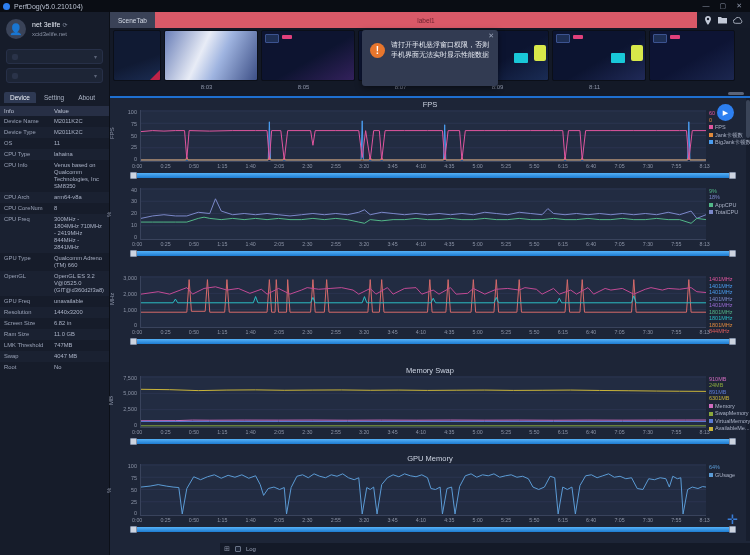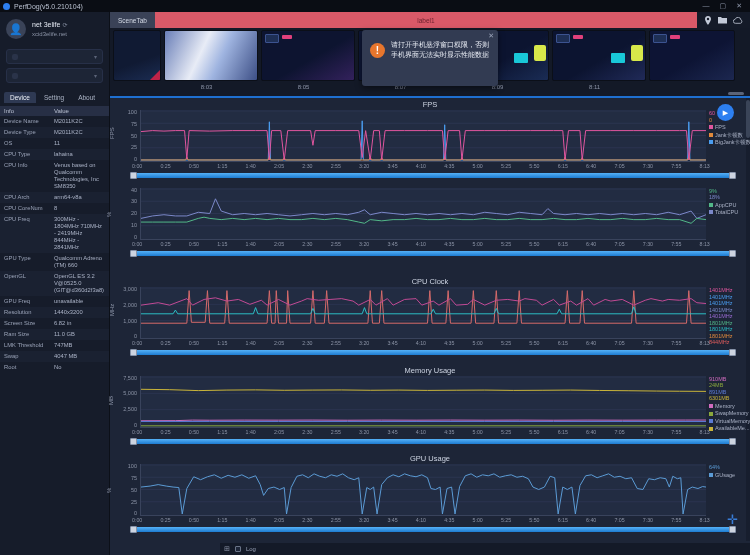--- a/index.html
+++ b/index.html
@@ -400,21 +400,20 @@
           <span>7:55</span>
           <span>8:13</span>
         </div>
         <div class="slider">
           <div class="track"></div>
           <div class="hdl" style="left:0"></div>
           <div class="hdl" style="right:0"></div>
         </div>
       </div>
       <div class="panel">
-        <div class="p-title">CPU Clock</div>
         <div class="p-body">
           <div class="ylab">
             <span>MHz</span>
           </div>
           <div class="yticks">
             <span>3,000</span>
             <span>2,000</span>
             <span>1,000</span>
             <span>0</span>
           </div>
@@ -463,21 +462,21 @@
           <span>7:55</span>
           <span>8:13</span>
         </div>
         <div class="slider">
           <div class="track"></div>
           <div class="hdl" style="left:0"></div>
           <div class="hdl" style="right:0"></div>
         </div>
       </div>
       <div class="panel">
-        <div class="p-title">Memory Usage</div>
+        <div class="p-title">Memory Swap</div>
         <div class="p-body">
           <div class="ylab">
             <span>MB</span>
           </div>
           <div class="yticks">
             <span>7,500</span>
             <span>5,000</span>
             <span>2,500</span>
             <span>0</span>
           </div>
@@ -538,21 +537,21 @@
           <span>7:55</span>
           <span>8:13</span>
         </div>
         <div class="slider">
           <div class="track"></div>
           <div class="hdl" style="left:0"></div>
           <div class="hdl" style="right:0"></div>
         </div>
       </div>
       <div class="panel">
-        <div class="p-title">GPU Usage</div>
+        <div class="p-title">GPU Memory</div>
         <div class="p-body">
           <div class="ylab">
             <span>%</span>
           </div>
           <div class="yticks">
             <span>100</span>
             <span>75</span>
             <span>50</span>
             <span>25</span>
             <span>0</span>

